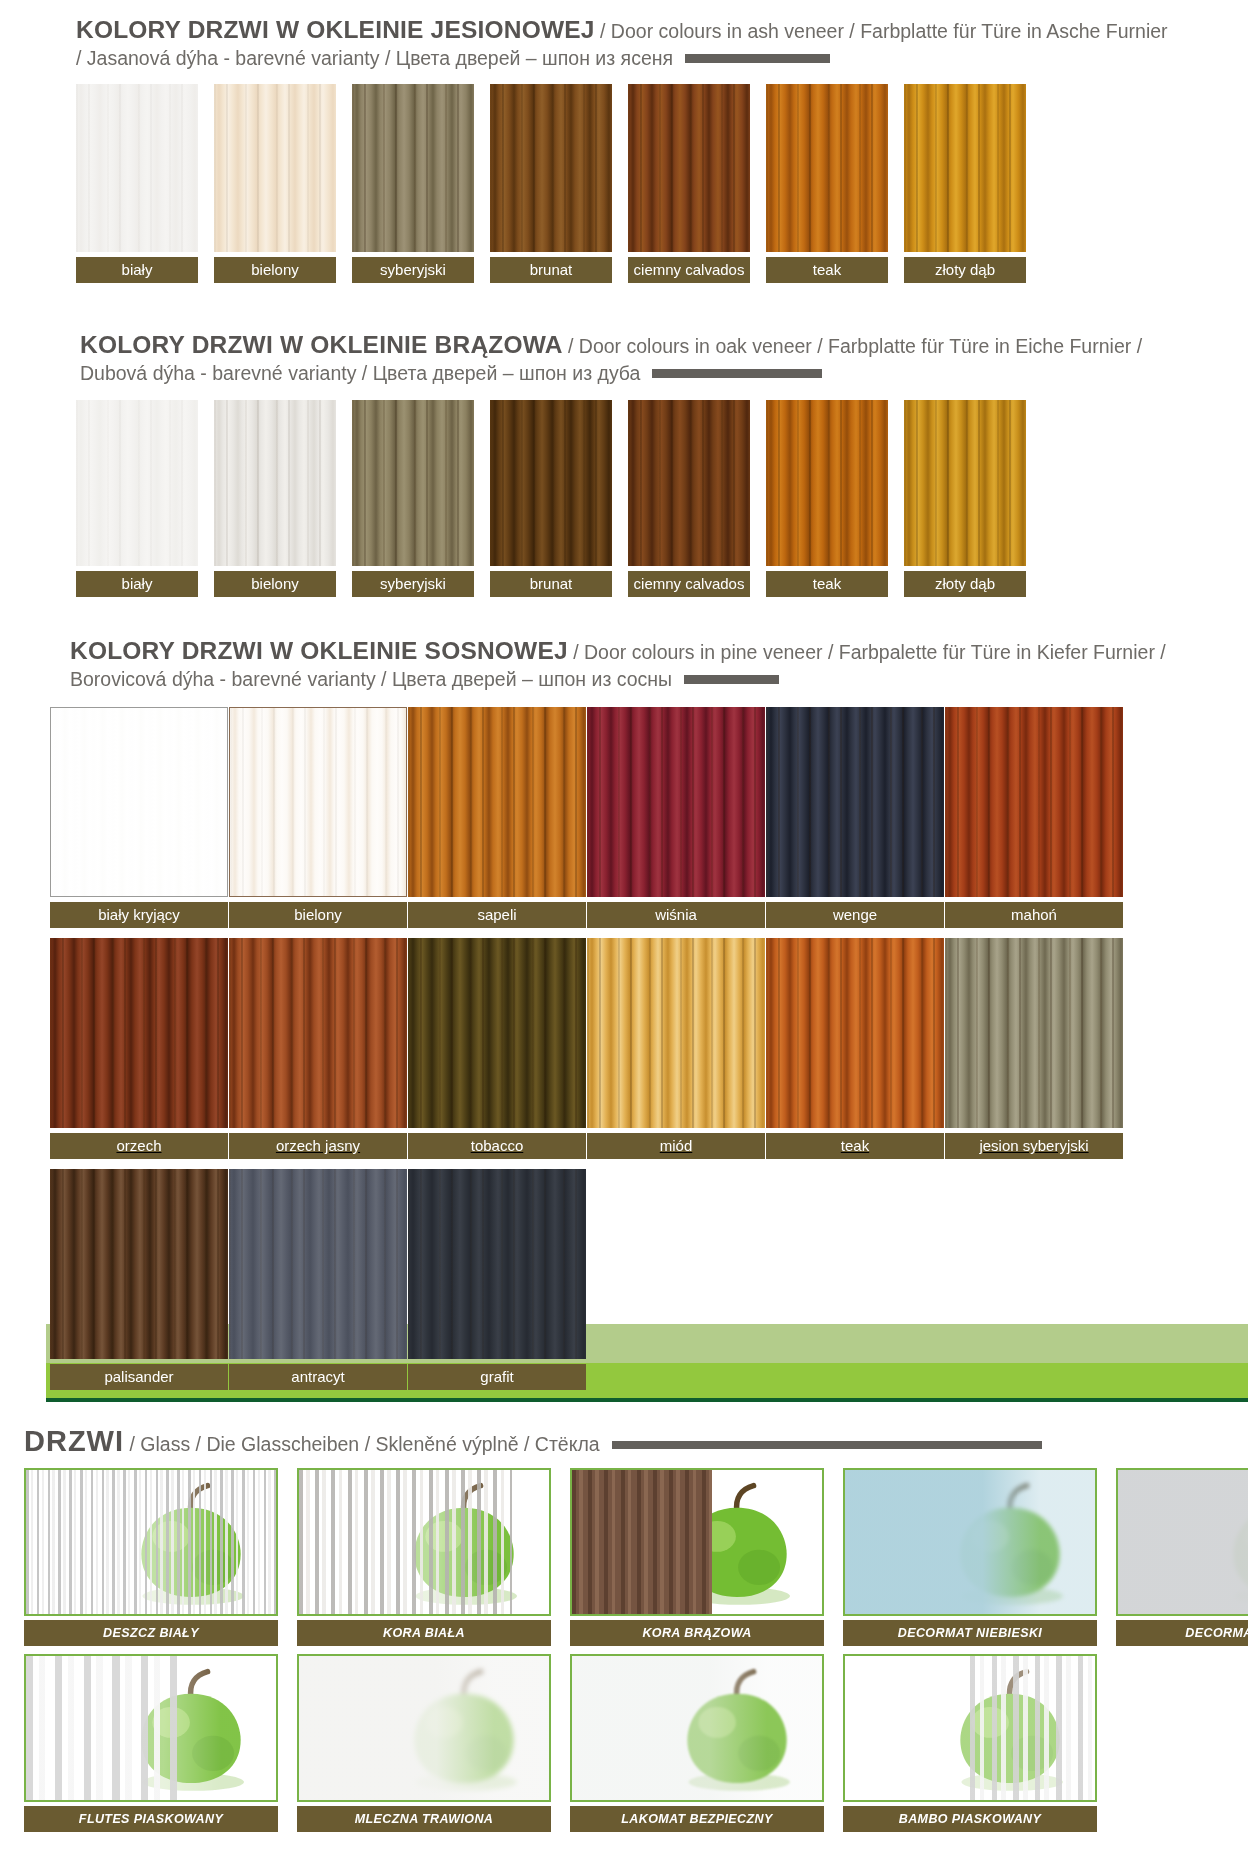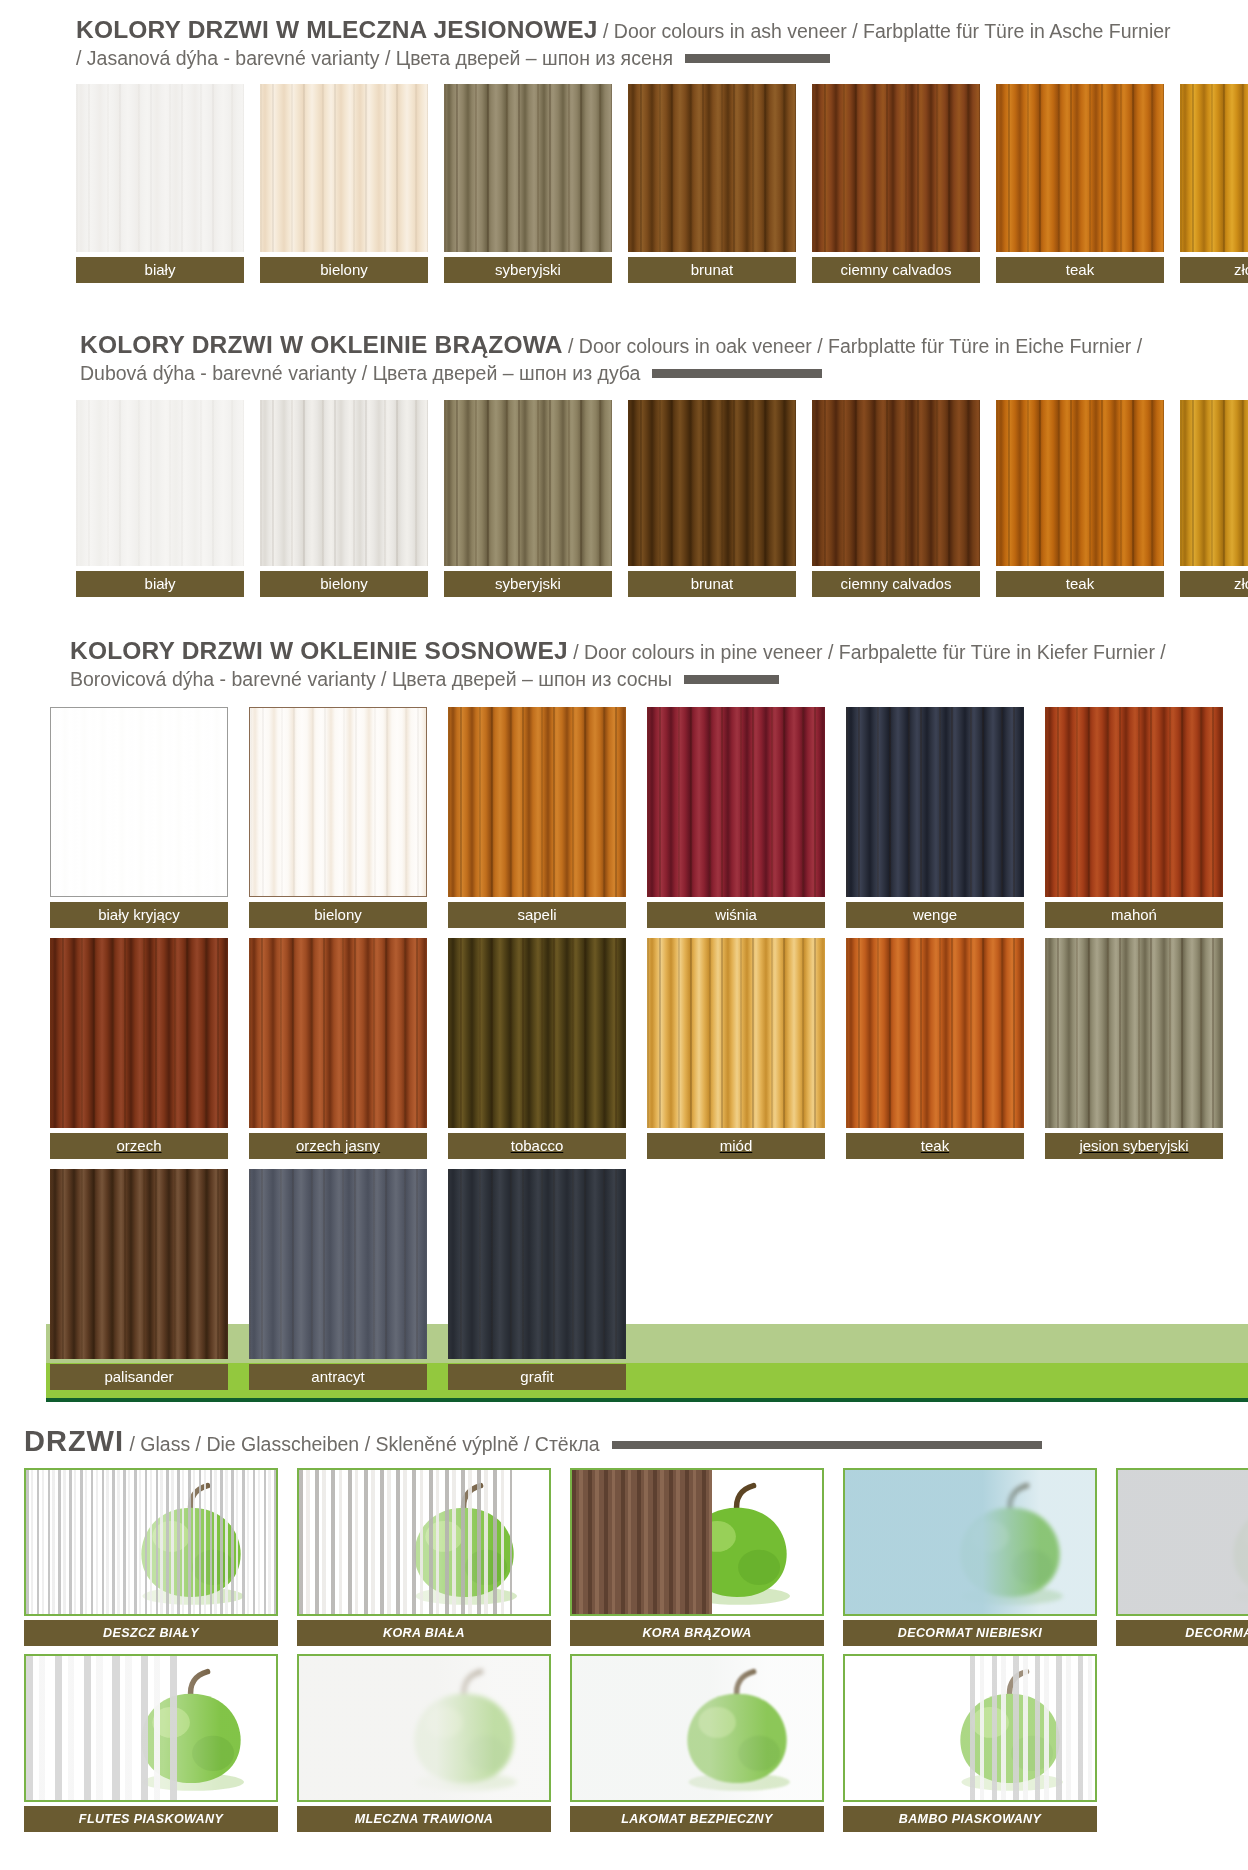--- a/index.html
+++ b/index.html
@@ -16,22 +16,22 @@
   .bar-glass{width:430px;height:8px;}
   .hdr1{margin:14px 0 0 76px;width:1095px;}
   .hdr2{margin:46px 0 0 80px;width:1095px;}
   .hdr3{margin:38px 0 0 70px;width:1120px;}
   .ghdr{margin:20px 0 0 24px;width:1200px;color:#6e6b67;font-size:19.5px;}
   .ghdr b{color:#575452;font-size:29px;letter-spacing:1px;}
 
   
   .wrow{display:flex;}
   .row7{gap:16px;margin:12px 0 0 76px;}
-  .row7 .wcell{width:168px;}
-  .row6{gap:21px;margin:14px 0 0 50px;align-items:flex-end;}
+  .row7 .wcell{width:122px;}
+  .row6{gap:1px;margin:14px 0 0 50px;align-items:flex-end;}
   .row6 .wcell{width:178px;}
   .mt10{margin-top:10px;text-decoration:underline;}
   .mt13{margin-top:13px;}
   .wcell{flex:0 0 auto;}
   .swatch{width:100%;box-sizing:border-box;}
   .h168 .swatch{height:168px;}
   .h166 .swatch{height:166px;}
   .h190 .swatch{height:190px;}
   .wlabel{position:relative;margin-top:5px;height:26px;background:#6a5b31;color:#fff;
           font-size:15px;line-height:26px;text-align:center;white-space:nowrap;overflow:hidden;}
@@ -59,21 +59,21 @@
           font-weight:bold;font-size:12.5px;line-height:26px;text-align:center;letter-spacing:.4px;
           white-space:nowrap;overflow:hidden;}
   .glabel::after{content:"";position:absolute;top:100%;left:6%;width:94%;height:6px;background:#e9e2d0;}
 </style>
 </head>
 <body>
 
 <div class="page">
 
   <section>
-    <p class="hdr hdr1"><b>KOLORY DRZWI W MLECZNA JESIONOWEJ</b> <span>/ Door colours in ash veneer / Farbplatte für Türe in Asche Furnier / Jasanová dýha - barevné varianty / Цвета дверей – шпон из ясеня</span><span class="hbar bar-ash"></span></p>
+    <p class="hdr hdr1"><b>KOLORY DRZWI W OKLEINIE JESIONOWEJ</b> <span>/ Door colours in ash veneer / Farbplatte für Türe in Asche Furnier / Jasanová dýha - barevné varianty / Цвета дверей – шпон из ясеня</span><span class="hbar bar-ash"></span></p>
     <div class="wrow row7 h168" id="wrow-0-0">
         <div class="wcell">
           <div class="swatch" style="background-image: repeating-linear-gradient(90deg, rgba(50, 30, 5, 0.024) 0px, rgba(50, 30, 5, 0.024) 2px, rgba(0, 0, 0, 0) 2px, rgba(0, 0, 0, 0) 12px, rgba(35, 18, 0, 0.03) 12px, rgba(35, 18, 0, 0.03) 14px, rgba(0, 0, 0, 0) 14px, rgba(0, 0, 0, 0) 31px), repeating-linear-gradient(90deg, rgb(242, 241, 239) 0px, rgb(239, 237, 234) 5px, rgb(242, 241, 239) 9px, rgb(245, 244, 242) 14px, rgb(242, 241, 239) 19px);"></div>
           <div class="wlabel">biały</div>
         </div>
         <div class="wcell">
           <div class="swatch" style="background-image: repeating-linear-gradient(90deg, rgba(50, 30, 5, 0.047) 0px, rgba(50, 30, 5, 0.047) 2px, rgba(0, 0, 0, 0) 2px, rgba(0, 0, 0, 0) 12px, rgba(35, 18, 0, 0.067) 12px, rgba(35, 18, 0, 0.067) 14px, rgba(0, 0, 0, 0) 14px, rgba(0, 0, 0, 0) 31px), repeating-linear-gradient(90deg, rgb(243, 229, 208) 0px, rgb(236, 217, 192) 5px, rgb(243, 229, 208) 9px, rgb(248, 239, 226) 14px, rgb(243, 229, 208) 19px);"></div>
           <div class="wlabel">bielony</div>
         </div>
         <div class="wcell">

